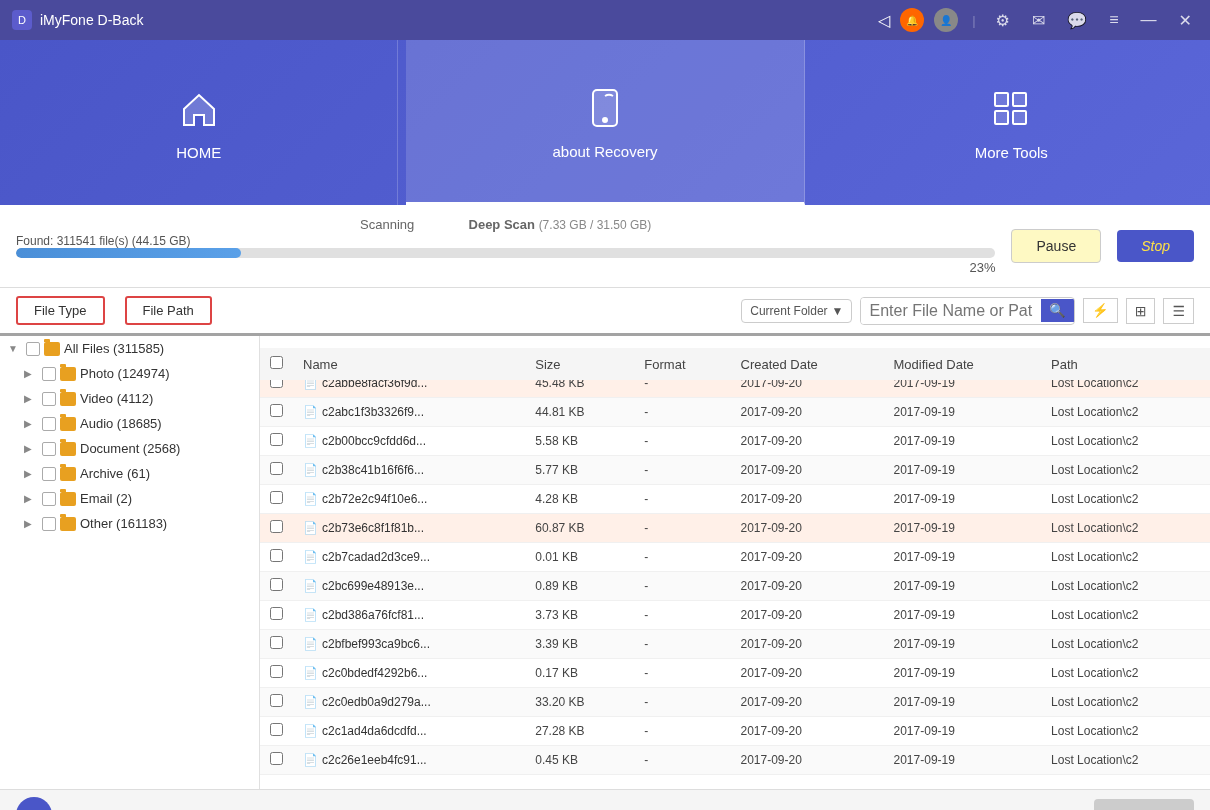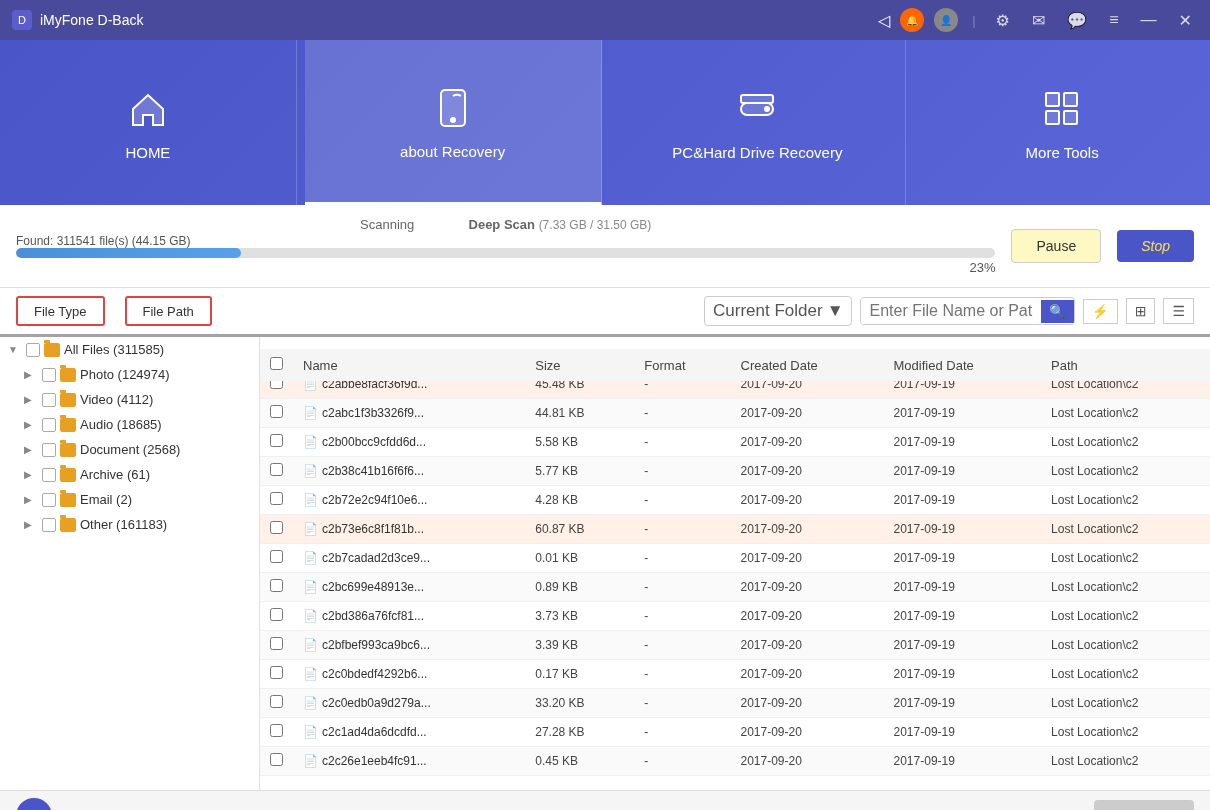--- a/index.html
+++ b/index.html
@@ -112,21 +112,21 @@
       gap: 8px;
     }
     .folder-select {
       display: flex;
       align-items: center;
       border: 1px solid #ccc;
       border-radius: 4px;
       padding: 4px 8px;
       background: white;
       cursor: pointer;
-      font-size: 17px;
+      font-size: 12px;
       color: #555;
       gap: 4px;
     }
     .search-box {
       display: flex;
       align-items: center;
       border: 1px solid #ccc;
       border-radius: 4px;
       overflow: hidden;
     }
@@ -295,30 +295,20 @@
     <div class="nav-icon">
       <svg viewBox="0 0 40 40">
         <rect x="8" y="2" width="24" height="36" rx="4" stroke="white" stroke-width="2" fill="rgba(255,255,255,0.15)"></rect>
         <path d="M20 8 A8 8 0 0 1 28 8" stroke="white" stroke-width="2" fill="none"></path>
         <circle cx="20" cy="32" r="2" fill="white"></circle>
       </svg>
     </div>
     <span>about Recovery</span>
   </div>
 
-  <div class="nav-item">
-    <div class="nav-icon">
-      <svg viewBox="0 0 40 40">
-        <rect x="4" y="14" width="32" height="12" rx="6" stroke="white" stroke-width="2" fill="rgba(255,255,255,0.15)"></rect>
-        <circle cx="30" cy="20" r="2" fill="white"></circle>
-        <rect x="4" y="6" width="32" height="8" rx="2" stroke="white" stroke-width="2" fill="rgba(255,255,255,0.15)"></rect>
-      </svg>
-    </div>
-    <span>PC&amp;Hard Drive Recovery</span>
-  </div>
 
   <div class="nav-item">
     <div class="nav-icon">
       <svg viewBox="0 0 40 40">
         <rect x="4" y="4" width="13" height="13" rx="1" stroke="white" stroke-width="2" fill="rgba(255,255,255,0.15)"></rect>
         <rect x="22" y="4" width="13" height="13" rx="1" stroke="white" stroke-width="2" fill="rgba(255,255,255,0.15)"></rect>
         <rect x="4" y="22" width="13" height="13" rx="1" stroke="white" stroke-width="2" fill="rgba(255,255,255,0.15)"></rect>
         <rect x="22" y="22" width="13" height="13" rx="1" stroke="white" stroke-width="2" fill="rgba(255,255,255,0.15)"></rect>
       </svg>
     </div>

